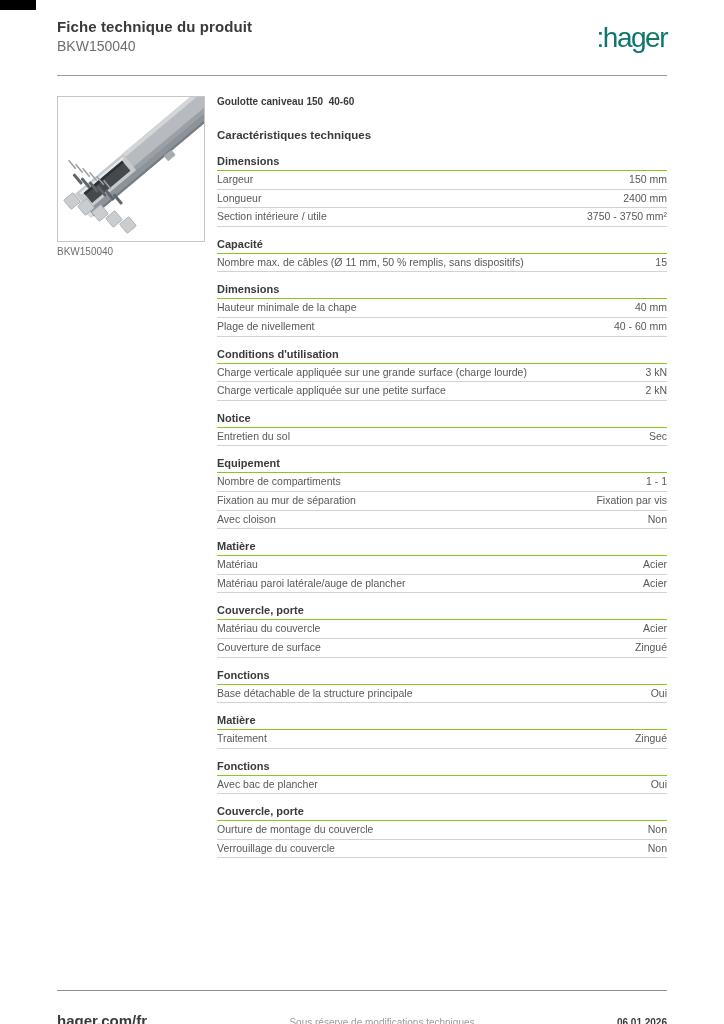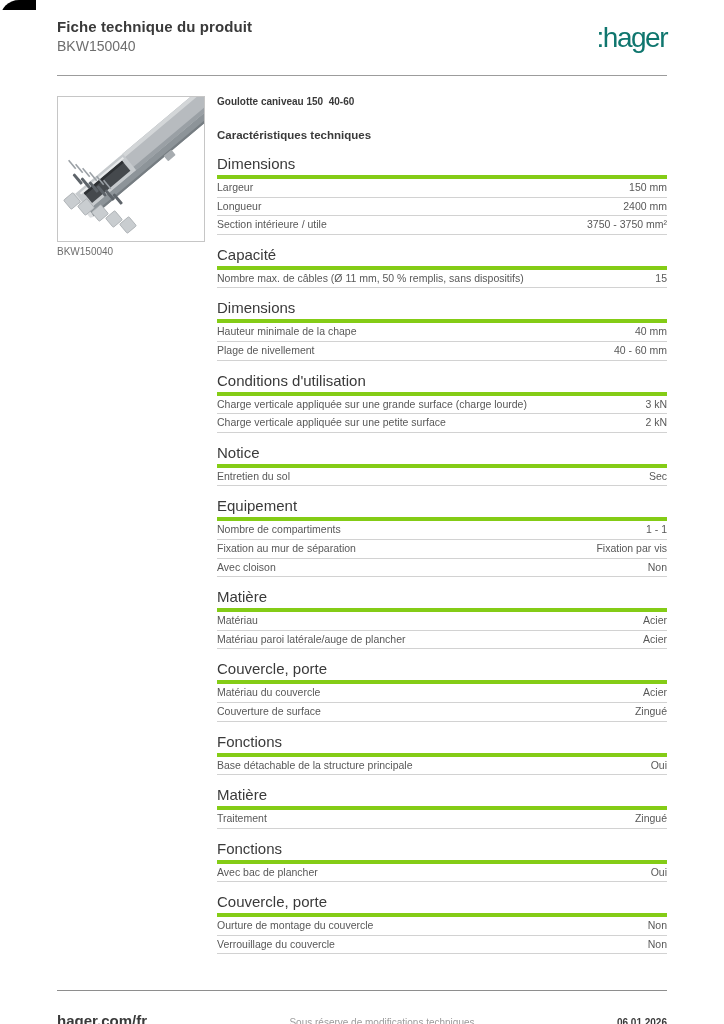--- a/index.html
+++ b/index.html
@@ -1,18 +1,18 @@
 <!DOCTYPE html>
 <html><head>
 <meta charset="utf-8">
 <style>
   * { margin:0; padding:0; box-sizing:border-box; }
   html,body { background:#ffffff; }
   body { font-family:"Liberation Sans", sans-serif; color:#3a3a3a; }
-  .page { position:relative; width:724px; height:1024px; background:#ffffff; overflow:hidden;border-radius:19px; }
+  .page { position:relative; width:724px; height:1024px; background:#ffffff; overflow:hidden; }
 
   .scan-artifact { position:absolute; left:0; top:0; width:36px; height:10px; background:#000; }
 
   
   .header { position:absolute; left:57px; top:18px; width:610px; }
   .doc-title { font-size:15px; font-weight:bold; color:#3a3a3a; letter-spacing:.1px; }
   .doc-ref { font-size:14px; color:#6e6e6e; margin-top:3px; }
   .logo { position:absolute; right:0; top:4px; font-size:28px; font-weight:normal; color:#0f766e; letter-spacing:-1.5px;margin-left:20px; }
   .header-rule { position:absolute; left:57px; top:75px; width:610px; height:1px; background:#9c9c9c; }
 
@@ -20,21 +20,21 @@
   .product-image-box { position:absolute; left:57px; top:96px; width:148px; height:146px; border:1px solid #c6c6c6; background:#fff; }
   .product-image-box svg { width:100%; height:100%; display:block; }
   .product-caption { position:absolute; left:57px; top:246px; font-size:10px; color:#6e6e6e; }
 
   
   .content { position:absolute; left:217px; top:96px; width:450px; }
   .product-name { font-size:10px; font-weight:bold; color:#3a3a3a; white-space:pre-wrap; }
   .section-title { font-size:11.5px; font-weight:bold; color:#3a3a3a; margin-top:22px; }
   .groups { margin-top:12px; }
   .group { margin-bottom:9px; }
-  .group-title { font-size:15px; font-weight:normal; color:#3a3a3a; padding:2px 0 3px 0; border-bottom:4px solid #84cc16; }
+  .group-title { font-size:11px; font-weight:bold; color:#3a3a3a; padding:2px 0 3px 0; border-bottom:1px solid #84cc16; }
   .row { display:flex; justify-content:space-between; align-items:baseline;
          font-size:10.5px; color:#585858; padding:2px 0 3px 0;
          border-bottom:1px solid #d2d2d2; line-height:1.2; }
   .row .label { flex:1 1 auto; }
   .row .value { flex:0 0 auto; text-align:right; padding-left:12px; white-space:nowrap; }
 
   
   .footer-rule { position:absolute; left:57px; top:990px; width:610px; height:1px; background:#8e8e8e; }
   .footer { position:absolute; left:57px; top:997px; width:610px; display:flex; justify-content:space-between; align-items:baseline; }
   .footer-left { font-size:15px; font-weight:bold; color:#3a3a3a; }

